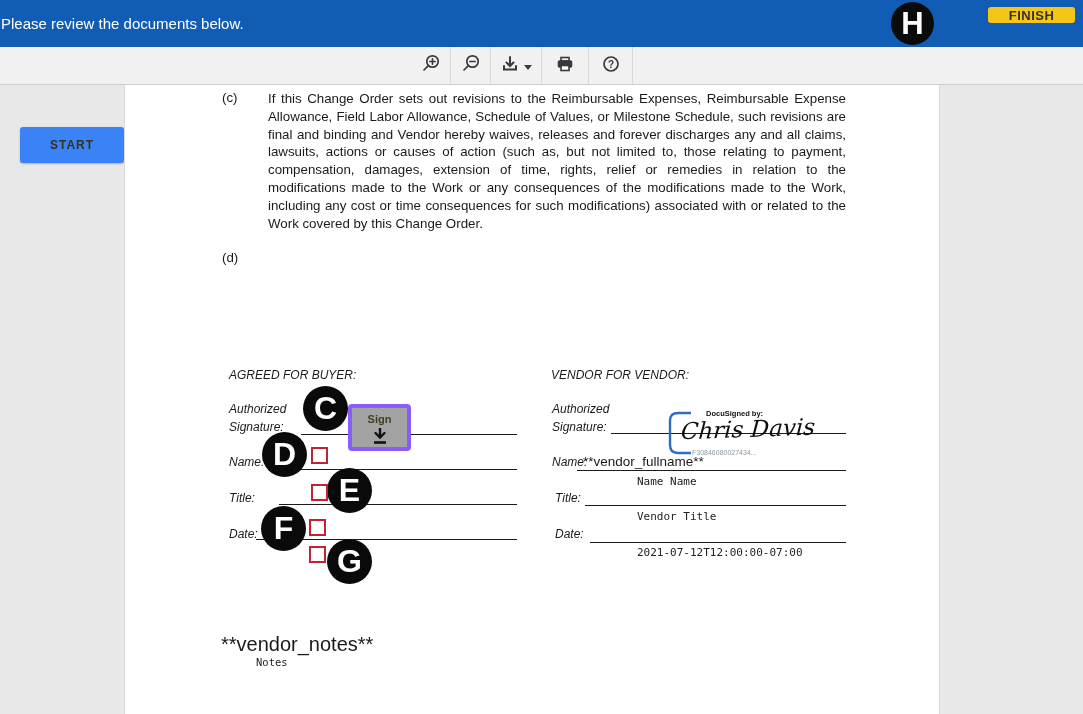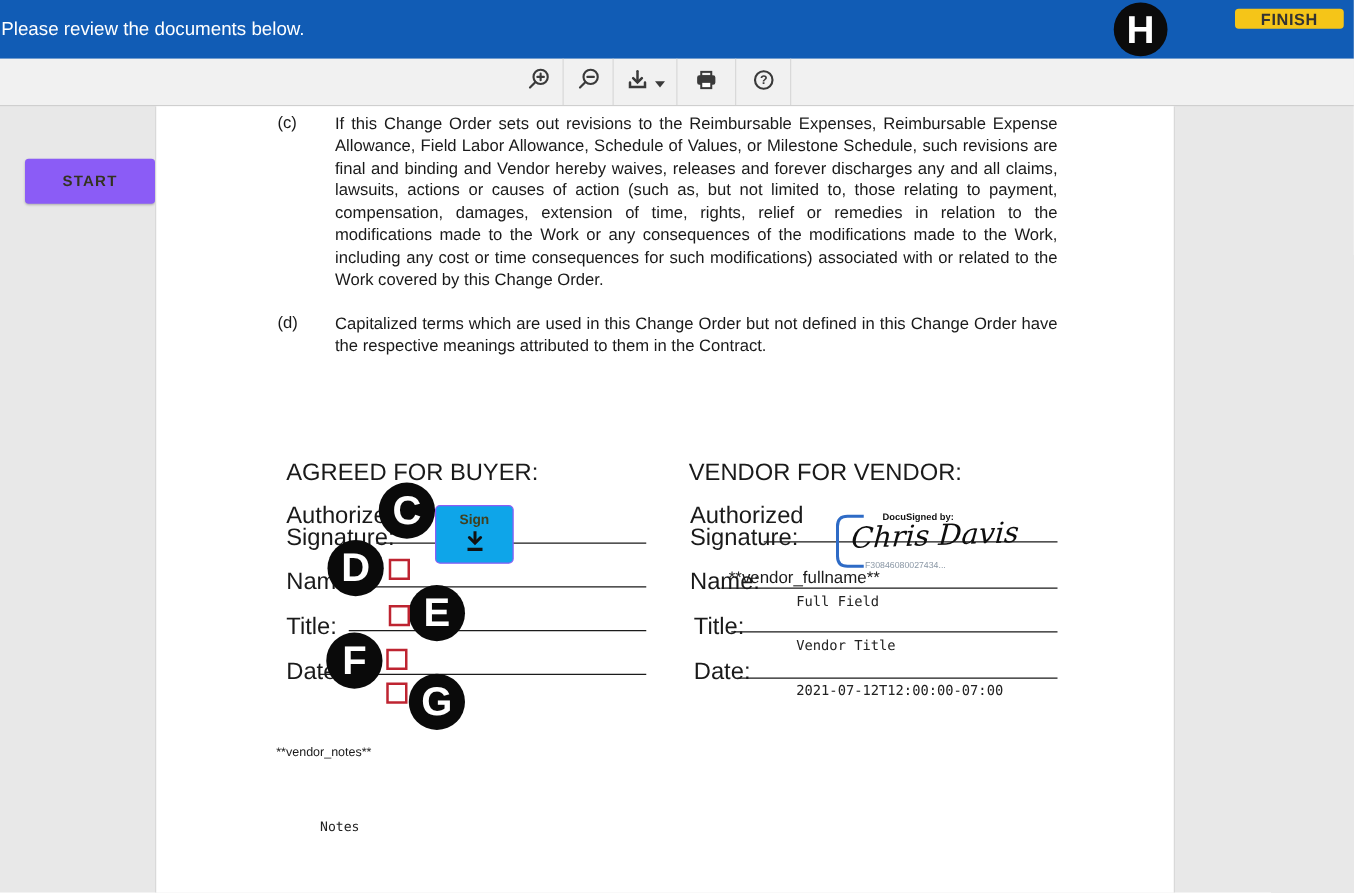--- a/index.html
+++ b/index.html
@@ -28,52 +28,52 @@
   .toolbar { position:absolute; left:0; top:47px; width:1083px; height:38px; background:#f1f1f1; border-bottom:1px solid #cfcfcf; }
   .tool-group { position:absolute; left:411px; top:0; height:37px; display:flex; align-items:stretch; }
   .tool-btn { border:none; background:none; display:flex; align-items:center; justify-content:center; cursor:pointer; }
   .tb-w39 { width:39px; } .tb-w50 { width:50px; } .tb-w46 { width:46px; } .tb-w43 { width:43px; }
   .tool-sep { width:1px; background:#d9d9d9; }
   .tool-btn svg { stroke:#3a3a3a; fill:none; stroke-width:1.7; stroke-linecap:round; }
   .caret { width:0; height:0; border-left:4px solid transparent; border-right:4px solid transparent; border-top:5px solid #3a3a3a; margin-left:4px; margin-top:3px; }
   
   .start-btn {
     position:absolute; left:20px; top:127px; width:104px; height:36px;
-    background:#8b5cf6; border:none; border-radius:3px;
+    background:#3b82f6; border:none; border-radius:3px;
     font-family:"Liberation Sans", sans-serif;
     font-size:12px; font-weight:bold; color:#33331f; letter-spacing:1px; cursor:pointer;
     box-shadow:0 1px 2px rgba(0,0,0,.25);
   }
   .page {
     position:absolute; left:124px; top:85px; width:816px; height:629px;
     background:#ffffff; border-left:1px solid #d9d9d9; border-right:1px solid #d9d9d9;
   }
   .page * { position:absolute; }
   .clause-label { font-size:13.3px; }
   .clause-text { width:578px; text-align:justify; font-size:13.3px; line-height:17.8px; }
-  .doc-label { font-size:19px; white-space:nowrap; }
+  .doc-label { font-size:12px; white-space:nowrap;font-style:italic; }
   .sig-line { height:1px; background:#1b1b1b; }
   .mono-hint { font-family:"DejaVu Sans Mono", monospace; font-size:11px; color:#222; white-space:nowrap; }
   .value-text { font-size:13.5px; white-space:nowrap; }
   
   .ds-signedby { font-size:7.5px; font-weight:bold; color:#111; white-space:nowrap; }
   .ds-script {
     font-family:"DejaVu Serif", serif; font-style:italic; font-size:23px; color:#0e0e0e;
     transform:rotate(-2deg) skewX(-6deg); white-space:nowrap;
   }
   .ds-id { font-size:7px; color:#8a97a5; white-space:nowrap; }
   
   .marker {
     width:45px; height:45px; border-radius:50%; background:#0a0a0a; color:#fff;
     display:flex; align-items:center; justify-content:center;
     font-size:32px; font-weight:bold; z-index:5;
   }
   .cb { width:17px; height:17px; background:#ffffff; border:2.5px solid #BE2431; z-index:6; cursor:pointer; }
   .sign-btn {
-    width:63px; height:47px; background:#0ea5e9; border:1px solid #8b5cf6; border-radius:4px;
+    width:63px; height:47px; background:#a3a3a3; border:4px solid #8b5cf6; border-radius:4px;
     display:flex; flex-direction:column; align-items:center; padding-top:5px; z-index:4; cursor:pointer;
   }
   .sign-btn .sign-label { position:static; font-size:11px; font-weight:bold; color:#40401f; }
   .sign-btn svg { position:static; margin-top:2px; }
 </style>
 </head>
 <body>
 
 <div class="header">
   <span class="header-msg">Please review the documents below.</span>
@@ -140,21 +140,20 @@
 </div>
 
 <button class="start-btn">START</button>
 
 <div class="page">
 
   <span class="clause-label" style="left:97px; top:5px;">(c)</span>
   <div class="clause-text" style="left:143px; top:5px;">If this Change Order sets out revisions to the Reimbursable Expenses, Reimbursable Expense Allowance, Field Labor Allowance, Schedule of Values, or Milestone Schedule, such revisions are final and binding and Vendor hereby waives, releases and forever discharges any and all claims, lawsuits, actions or causes of action (such as, but not limited to, those relating to payment, compensation, damages, extension of time, rights, relief or remedies in relation to the modifications made to the Work or any consequences of the modifications made to the Work, including any cost or time consequences for such modifications) associated with or related to the Work covered by this Change Order.</div>
 
   <span class="clause-label" style="left:97px; top:165px;">(d)</span>
-  <div class="clause-text" style="left:143px; top:165px;">Capitalized terms which are used in this Change Order but not defined in this Change Order have the respective meanings attributed to them in the Contract.</div>
 
   <span class="doc-label" style="left:104px; top:283px;">AGREED FOR BUYER:</span>
   <span class="doc-label" style="left:104px; top:317px;">Authorized</span>
   <span class="doc-label" style="left:104px; top:335px;">Signature:</span>
   <div class="sig-line" style="left:176px; top:349px; width:216px;"></div>
 
   <span class="doc-label" style="left:104px; top:370px;">Name:</span>
   <div class="sig-line" style="left:161px; top:384px; width:231px;"></div>
 
   <span class="doc-label" style="left:104px; top:406px;">Title:</span>
@@ -203,26 +202,26 @@
   <svg style="left:543px; top:326px;" width="24" height="44" viewBox="0 0 24 44">
     <path d="M23,2 H10 Q2,2 2,10 V34 Q2,42 10,42 H23" style="fill:none;stroke:#2E6BC6;stroke-width:2.4"></path>
   </svg>
   <span class="ds-signedby" style="left:581px; top:324px;">DocuSigned by:</span>
   <span class="ds-script" style="left:556px; top:331px;">Chris Davis</span>
   <span class="ds-id" style="left:567px; top:364px;">F30846080027434...</span>
 
   <span class="doc-label" style="left:427px; top:370px;">Name:</span>
   <span class="value-text" style="left:458px; top:369px;">**vendor_fullname**</span>
   <div class="sig-line" style="left:452px; top:385px; width:269px;"></div>
-  <span class="mono-hint" style="left:512px; top:390px;">Full Field</span>
+  <span class="mono-hint" style="left:512px; top:390px;">Name Name</span>
 
   <span class="doc-label" style="left:430px; top:406px;">Title:</span>
   <div class="sig-line" style="left:460px; top:420px; width:261px;"></div>
   <span class="mono-hint" style="left:512px; top:425px;">Vendor Title</span>
 
   <span class="doc-label" style="left:430px; top:442px;">Date:</span>
   <div class="sig-line" style="left:465px; top:457px; width:256px;"></div>
   <span class="mono-hint" style="left:512px; top:461px;">2021-07-12T12:00:00-07:00</span>
 
-  <span class="value-text" style="left:96px; top:512px; font-size:10px;">**vendor_notes**</span>
+  <span class="value-text" style="left:96px; top:548px; font-size:20px;">**vendor_notes**</span>
   <span class="mono-hint" style="left:131px; top:532px; font-size:10.5px;margin-top:39px;">Notes</span>
 
 </div>
 
 </body></html>

